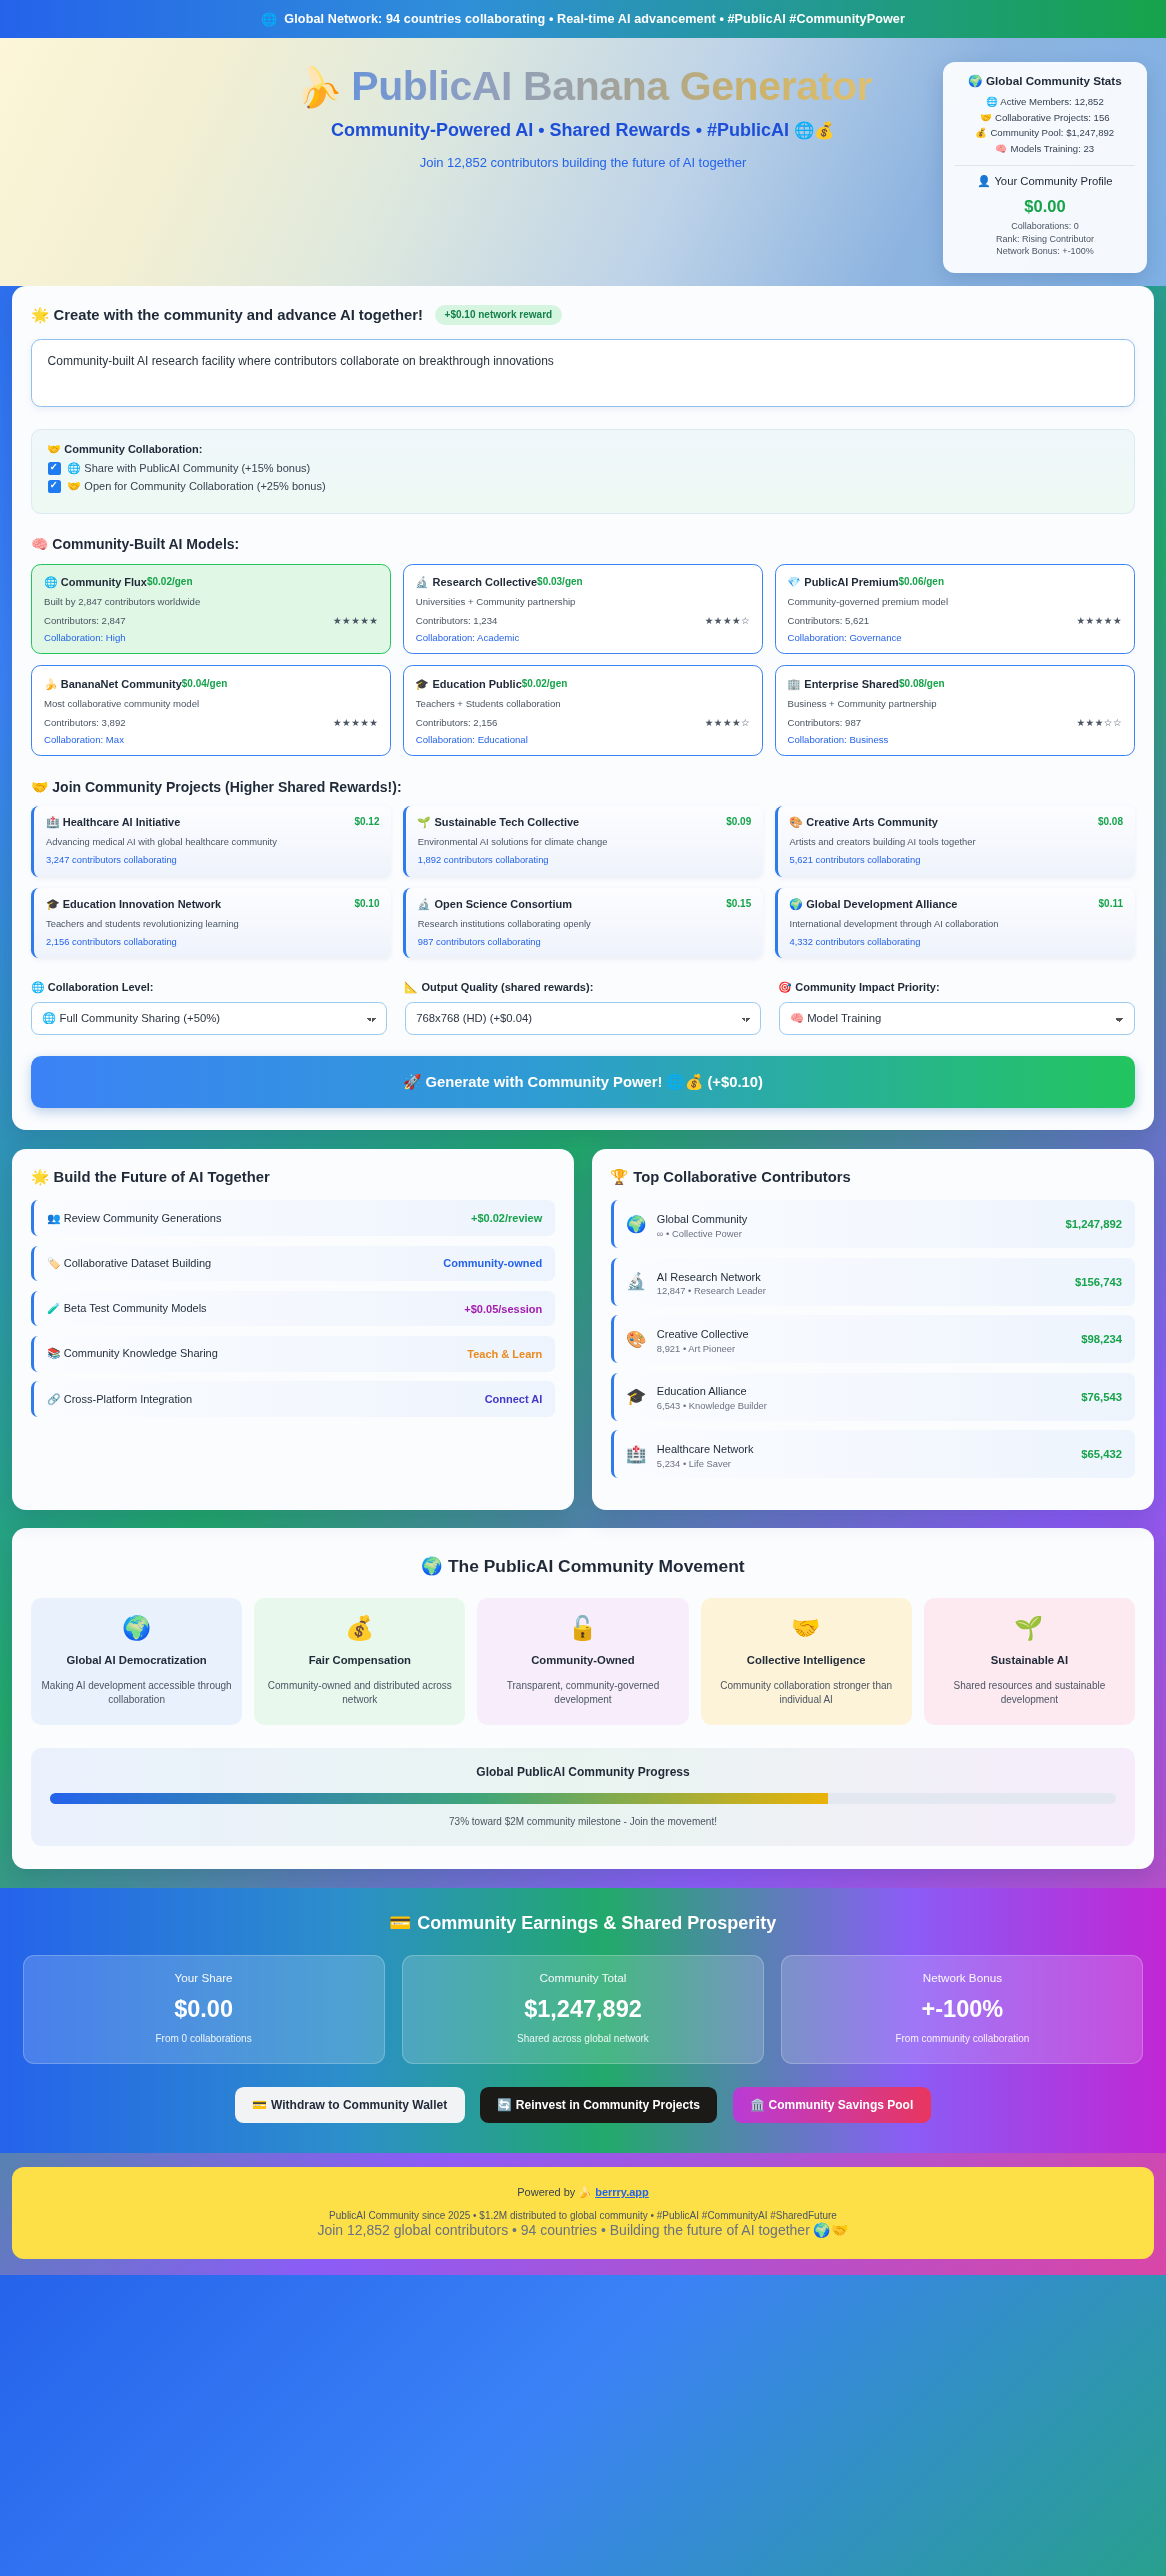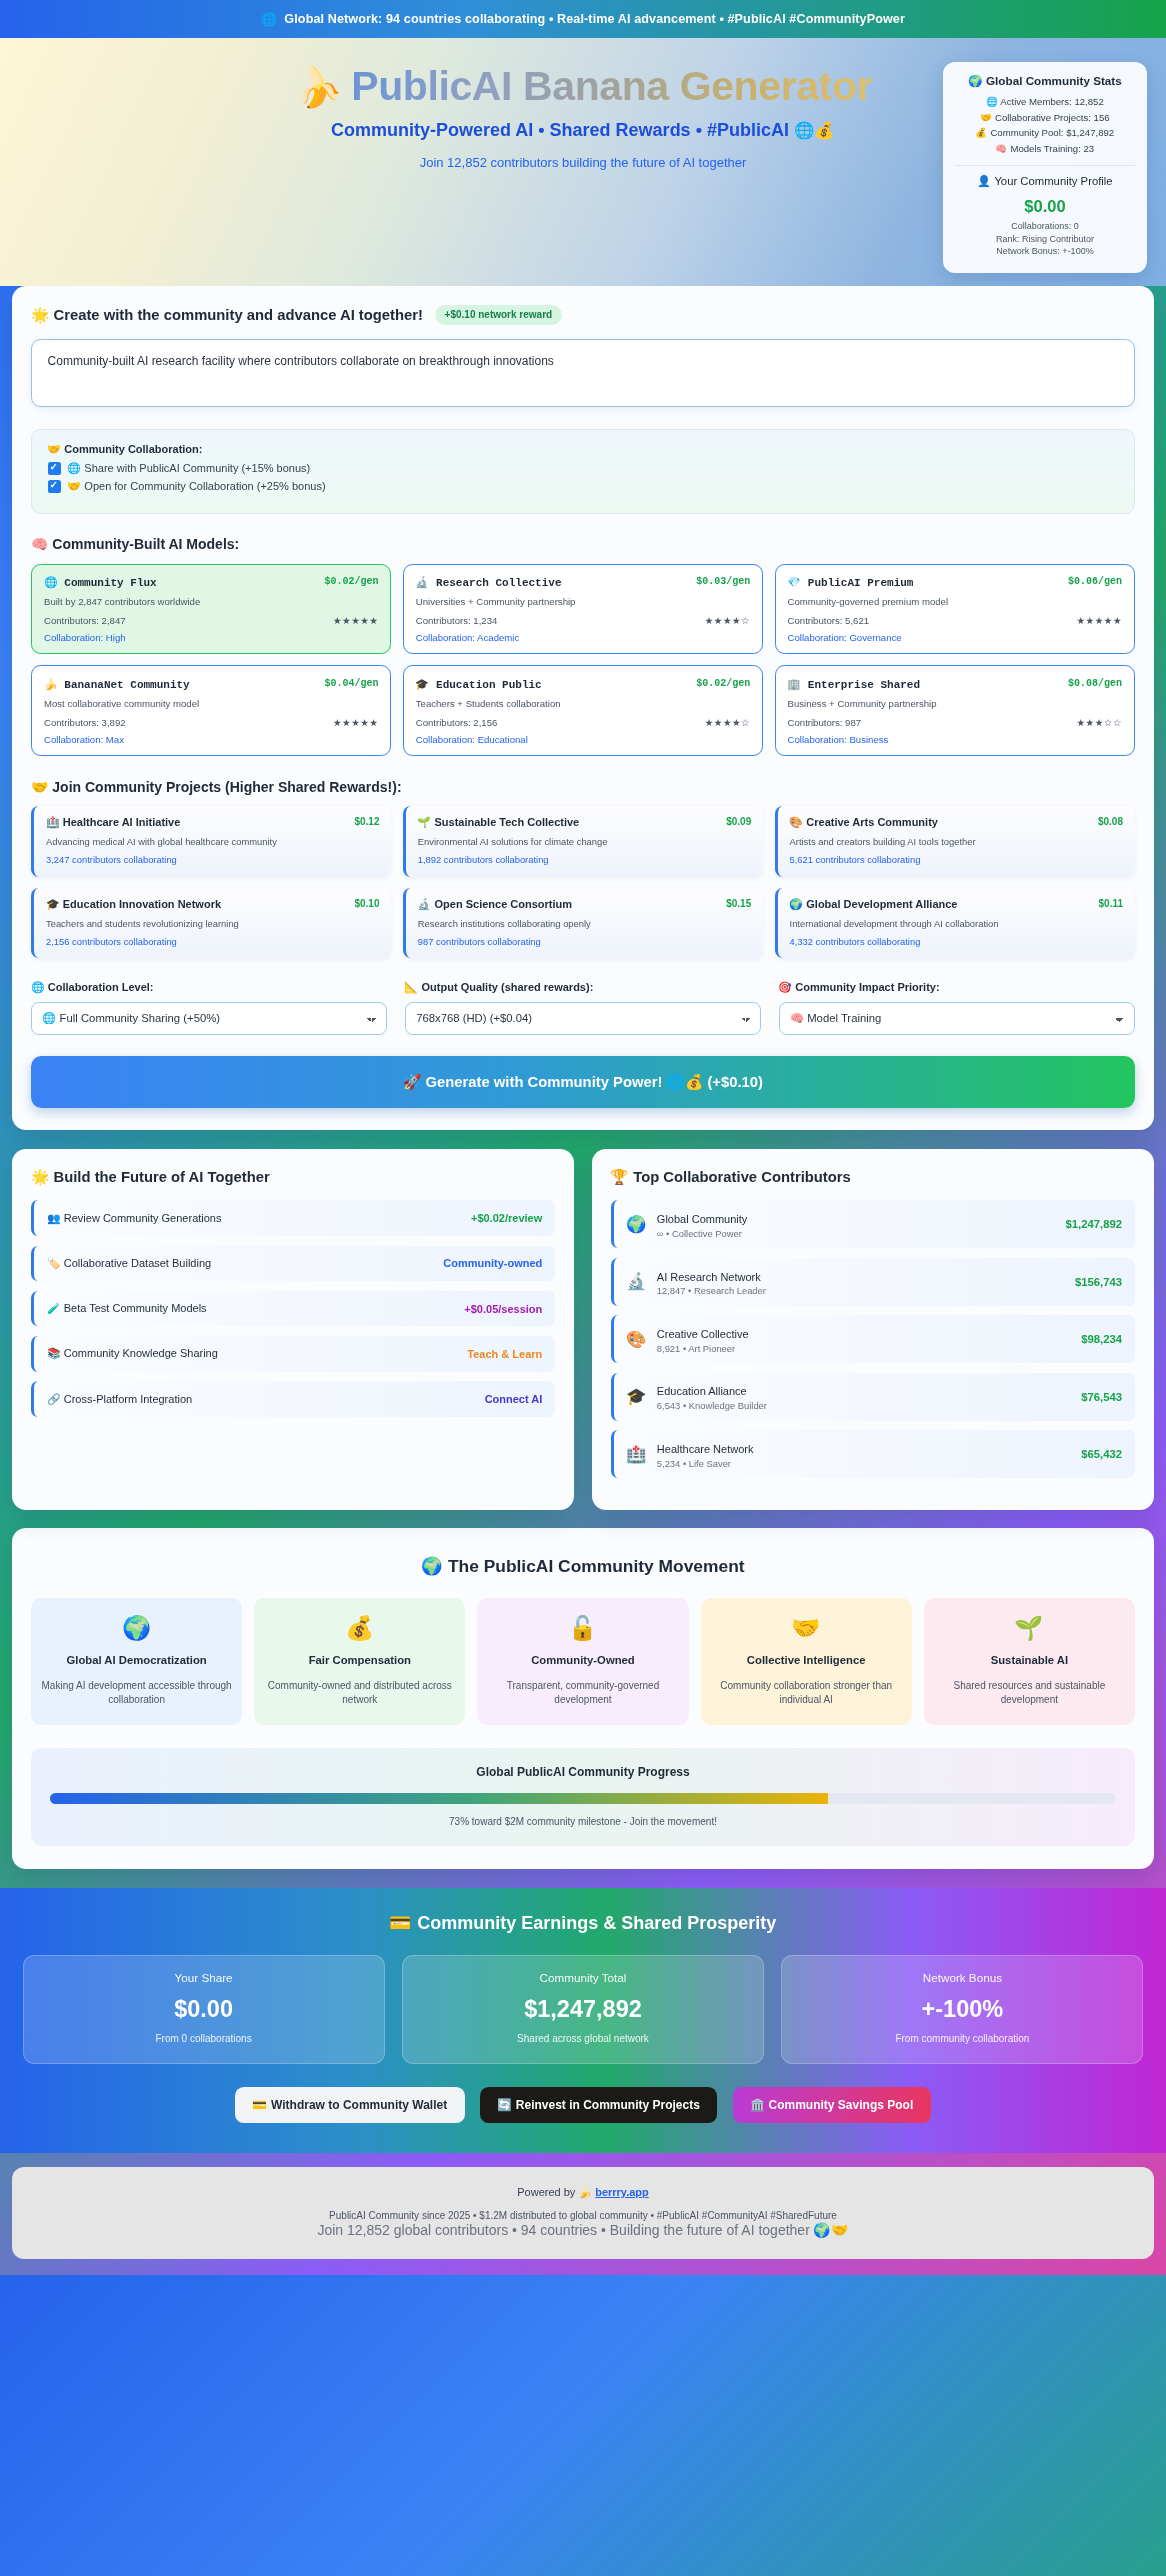--- a/index.html
+++ b/index.html
@@ -84,21 +84,21 @@
   .cb::after { content:"✓"; color:#fff; font-size: 9.6px; font-weight:bold; position:absolute; left:2.2px; top:-0.9px; }
 
   .sec-title { font-size: 14px; font-weight: bold; color:#1f2937; margin: 22.6px 0 11.3px; }
 
   .model-grid { display:grid; grid-template-columns: repeat(3,1fr); gap: 11.3px; }
   .model {
     border: 1.7px solid #3b82f6; border-radius: 9.6px; background:#fff;
     padding: 11.3px 12px 10.4px; position: relative;
   }
   .model.sel { border-color:#22c55e; background:#dff7e4; }
-  .model .top { display:flex; justify-content:space-between; align-items:flex-start;font-family:Liberation Mono, monospace; }
+  .model .top { display:flex; align-items:flex-start; }
   .model .nm { font-size: 11px; font-weight: bold; color:#1f2937; }
   .model .price { font-size: 10px; font-weight:bold; color:#16a34a; }
   .model .desc { font-size: 9.6px; color:#4b5563; margin-top: 7px; }
   .model .meta { display:flex; justify-content:space-between; align-items:center; margin-top:7.8px; }
   .model .contrib { font-size: 9.6px; color:#4b5563; }
   .model .stars { font-size: 9.6px; color:#4b5563; letter-spacing:0.5px; }
   .model .collab { font-size: 9.6px; color:#2563eb; margin-top: 6px; }
 
   .proj-grid { display:grid; grid-template-columns: repeat(3,1fr); gap: 11.3px; }
   .proj {
@@ -185,21 +185,21 @@
   .ecard .t { font-size: 11.7px; opacity:.95; }
   .ecard .v { font-size: 23.5px; font-weight:bold; margin: 11.3px 0 10.4px; }
   .ecard .s { font-size: 10px; opacity:.9; }
   .ebtns { display:flex; justify-content:center; gap: 15.6px; margin-top: 22.6px; }
   .ebtn { border:0; border-radius: 8.7px; padding: 11.3px 17.4px; font-size: 12px; font-weight:bold; font-family:inherit; cursor:pointer; }
   .eb0 { background:#f1f3f5; color:#1f2937; }
   .eb1 { background:#1c1a17; color:#fff; }
   .eb2 { background: linear-gradient(90deg,#b93bd6 0%, #e8365f 100%); color:#fff; }
 
   .footer {
-    background:#e5e5e5; border-radius: 12px; margin: 14px 12px 15.6px;
+    background:#fde047; border-radius: 12px; margin: 14px 12px 15.6px;
     padding: 19px 17.4px 21px; text-align:center;
   }
   .footer .pw { font-size: 11px; color:#374151; }
   .footer .pw a { color:#2563eb; font-weight:bold; }
   .footer .l2 { font-size: 10px; color:#4b5563; margin-top: 11.3px; }
   .footer .l3 { font-size: 14px; color:#6b7280; margin-top: 1px; }
 </style>
 </head>
 <body>
 

